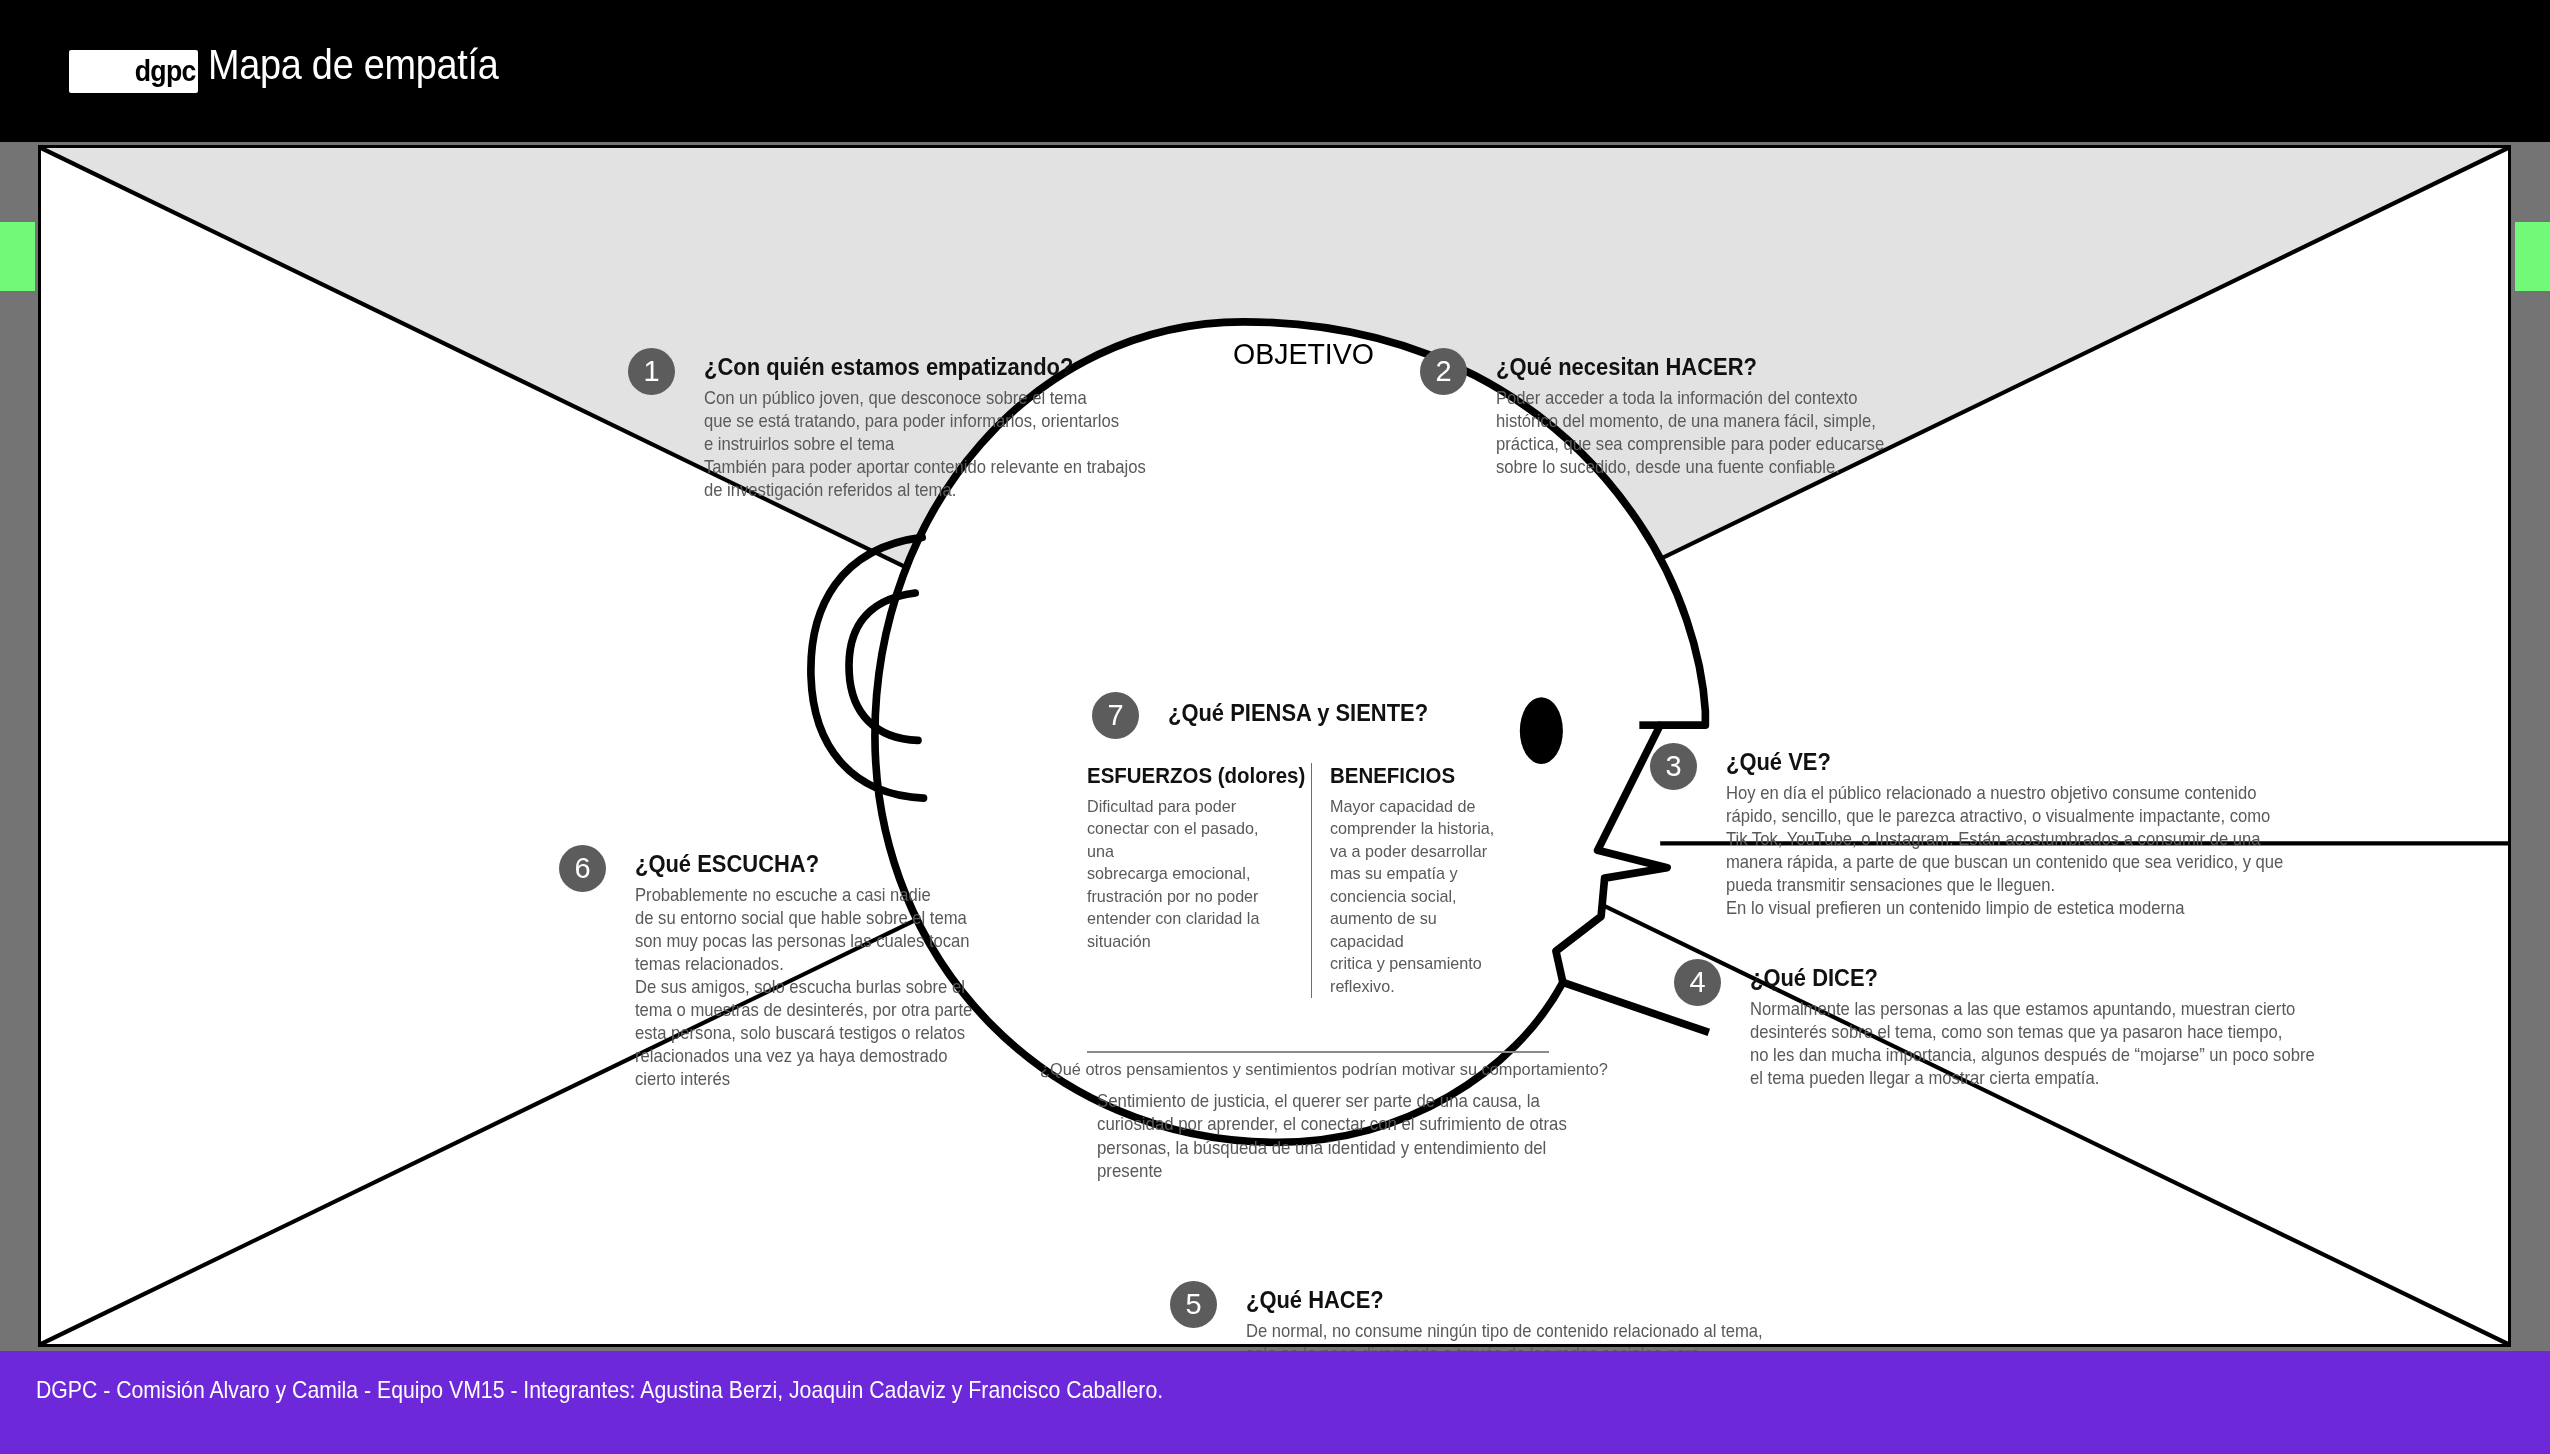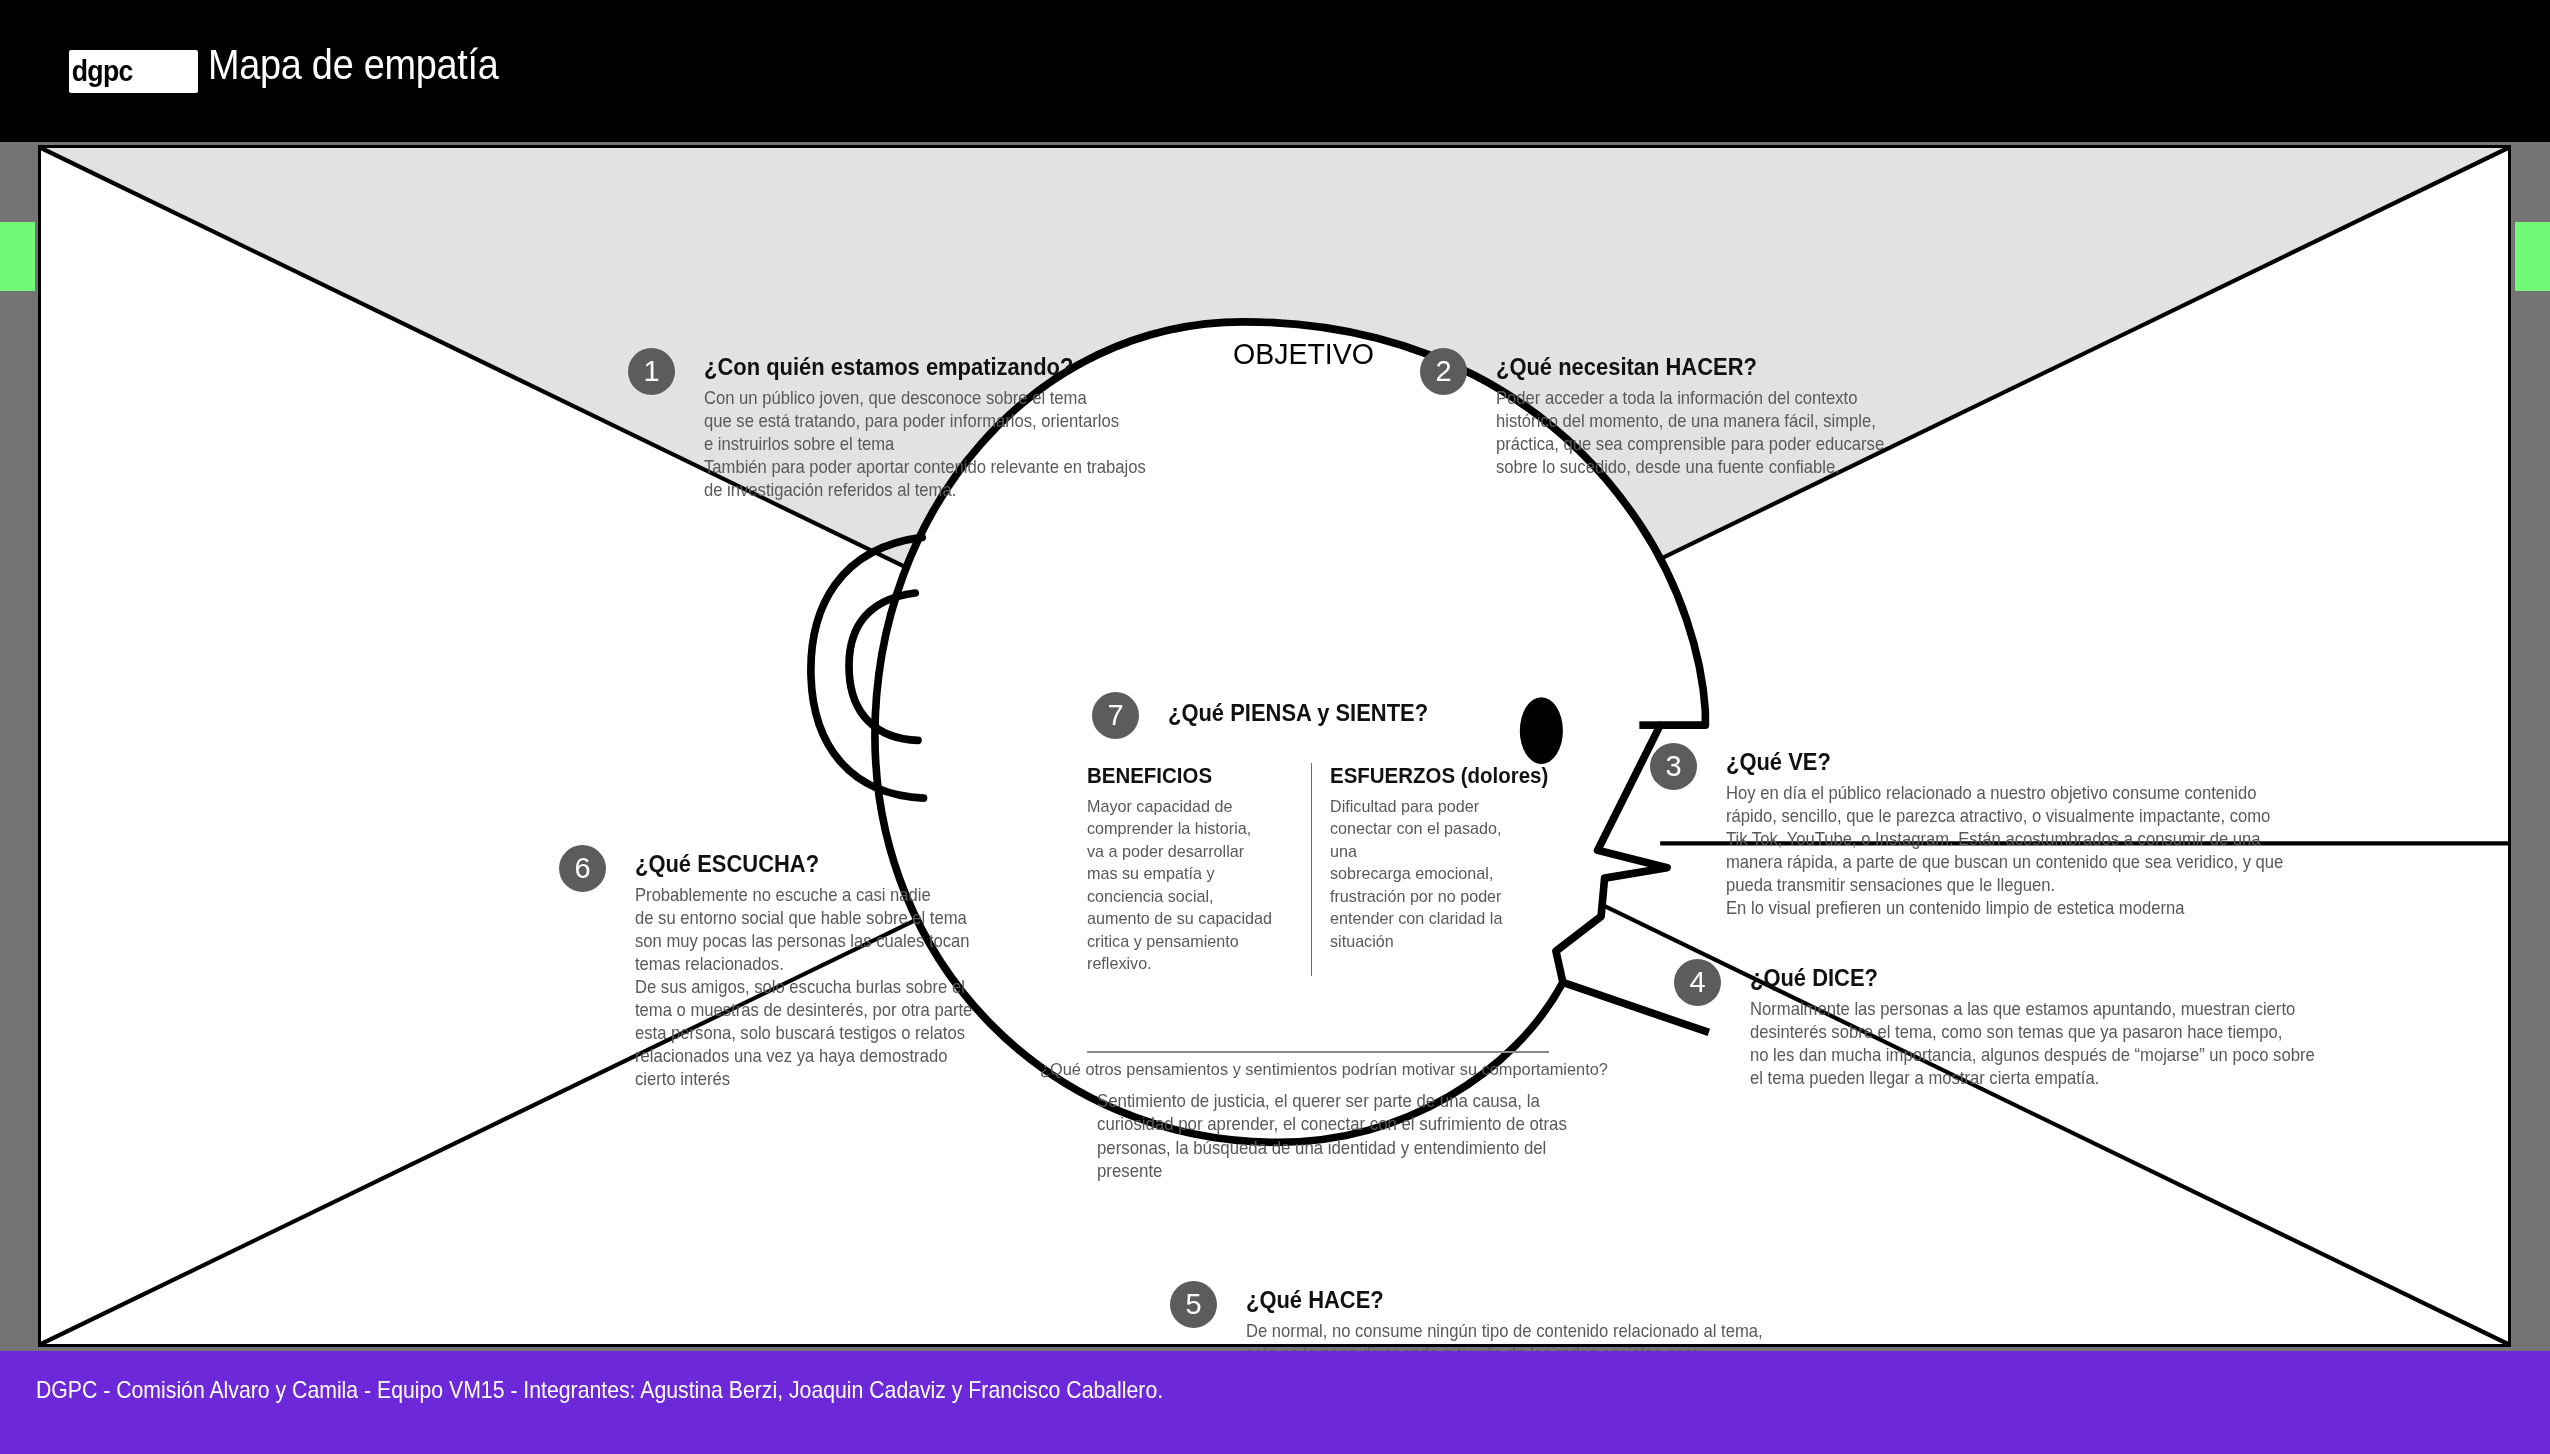--- a/index.html
+++ b/index.html
@@ -2,21 +2,21 @@
 <html style="font-size:11px"><head>
 <meta charset="utf-8">
 <style>
   html,body{margin:0;padding:0;background:#747474;}
   body{font-family:"Liberation Sans",sans-serif;}
   #root{position:relative;width:2550px;height:1455px;background:#747474;overflow:hidden;}
 
   
   .header{position:absolute;left:0;top:0;width:2550px;height:142px;background:#000;z-index:40;}
   .logo-box{position:absolute;left:69px;top:50px;width:129px;height:43px;background:#fff;border-radius:2.1px;
-            display:flex;align-items:center;justify-content:flex-start;}
+            display:flex;align-items:center;justify-content:flex-end;}
   .logo-text{font-family:"Liberation Sans",sans-serif;font-weight:700;font-size:29px;color:#000;letter-spacing:-0.7px;
              transform:scaleX(.92);}
   .header-title{position:absolute;left:208px;top:40px;font-size:43px;color:#fff;font-weight:400;
                 letter-spacing:-0.3px;transform:scaleX(.88);transform-origin:left top;white-space:nowrap;}
 
   
   .accent{position:absolute;width:35px;height:69px;z-index:41;}
   .accent.left{left:0;top:222px;}
   .accent.right{right:0;top:222px;}
 
@@ -201,39 +201,39 @@
       </div>
 
       <div class="block" id="blk7">
         <div class="bullet">7</div>
         <div class="b-head">¿Qué PIENSA y SIENTE?</div>
       </div>
 
       <div class="head-content" id="cols">
         <div class="col-wrap">
           <div class="col">
+            <div class="col-title">ESFUERZOS (dolores)</div>
+            <div class="col-body">Dificultad para poder
+conectar con el pasado, una
+sobrecarga emocional,
+frustración por no poder
+entender con claridad la
+situación</div>
+          </div>
+          <div class="col">
             <div class="col-title">BENEFICIOS</div>
             <div class="col-body">Mayor capacidad de
 comprender la historia,
 va a poder desarrollar
 mas su empatía y
 conciencia social,
 aumento de su capacidad
 critica y pensamiento
 reflexivo.</div>
           </div>
-          <div class="col">
-            <div class="col-title">ESFUERZOS (dolores)</div>
-            <div class="col-body">Dificultad para poder
-conectar con el pasado, una
-sobrecarga emocional,
-frustración por no poder
-entender con claridad la
-situación</div>
-          </div>
         </div>
       </div>
 
       <div id="colrule"></div>
       <div id="extraQ">¿Qué otros pensamientos y sentimientos podrían motivar su comportamiento?</div>
       <div id="extraA">Sentimiento de justicia, el querer ser parte de una causa, la
 curiosidad por aprender, el conectar con el sufrimiento de otras
 personas, la búsqueda de una identidad y entendimiento del
 presente</div>
 

